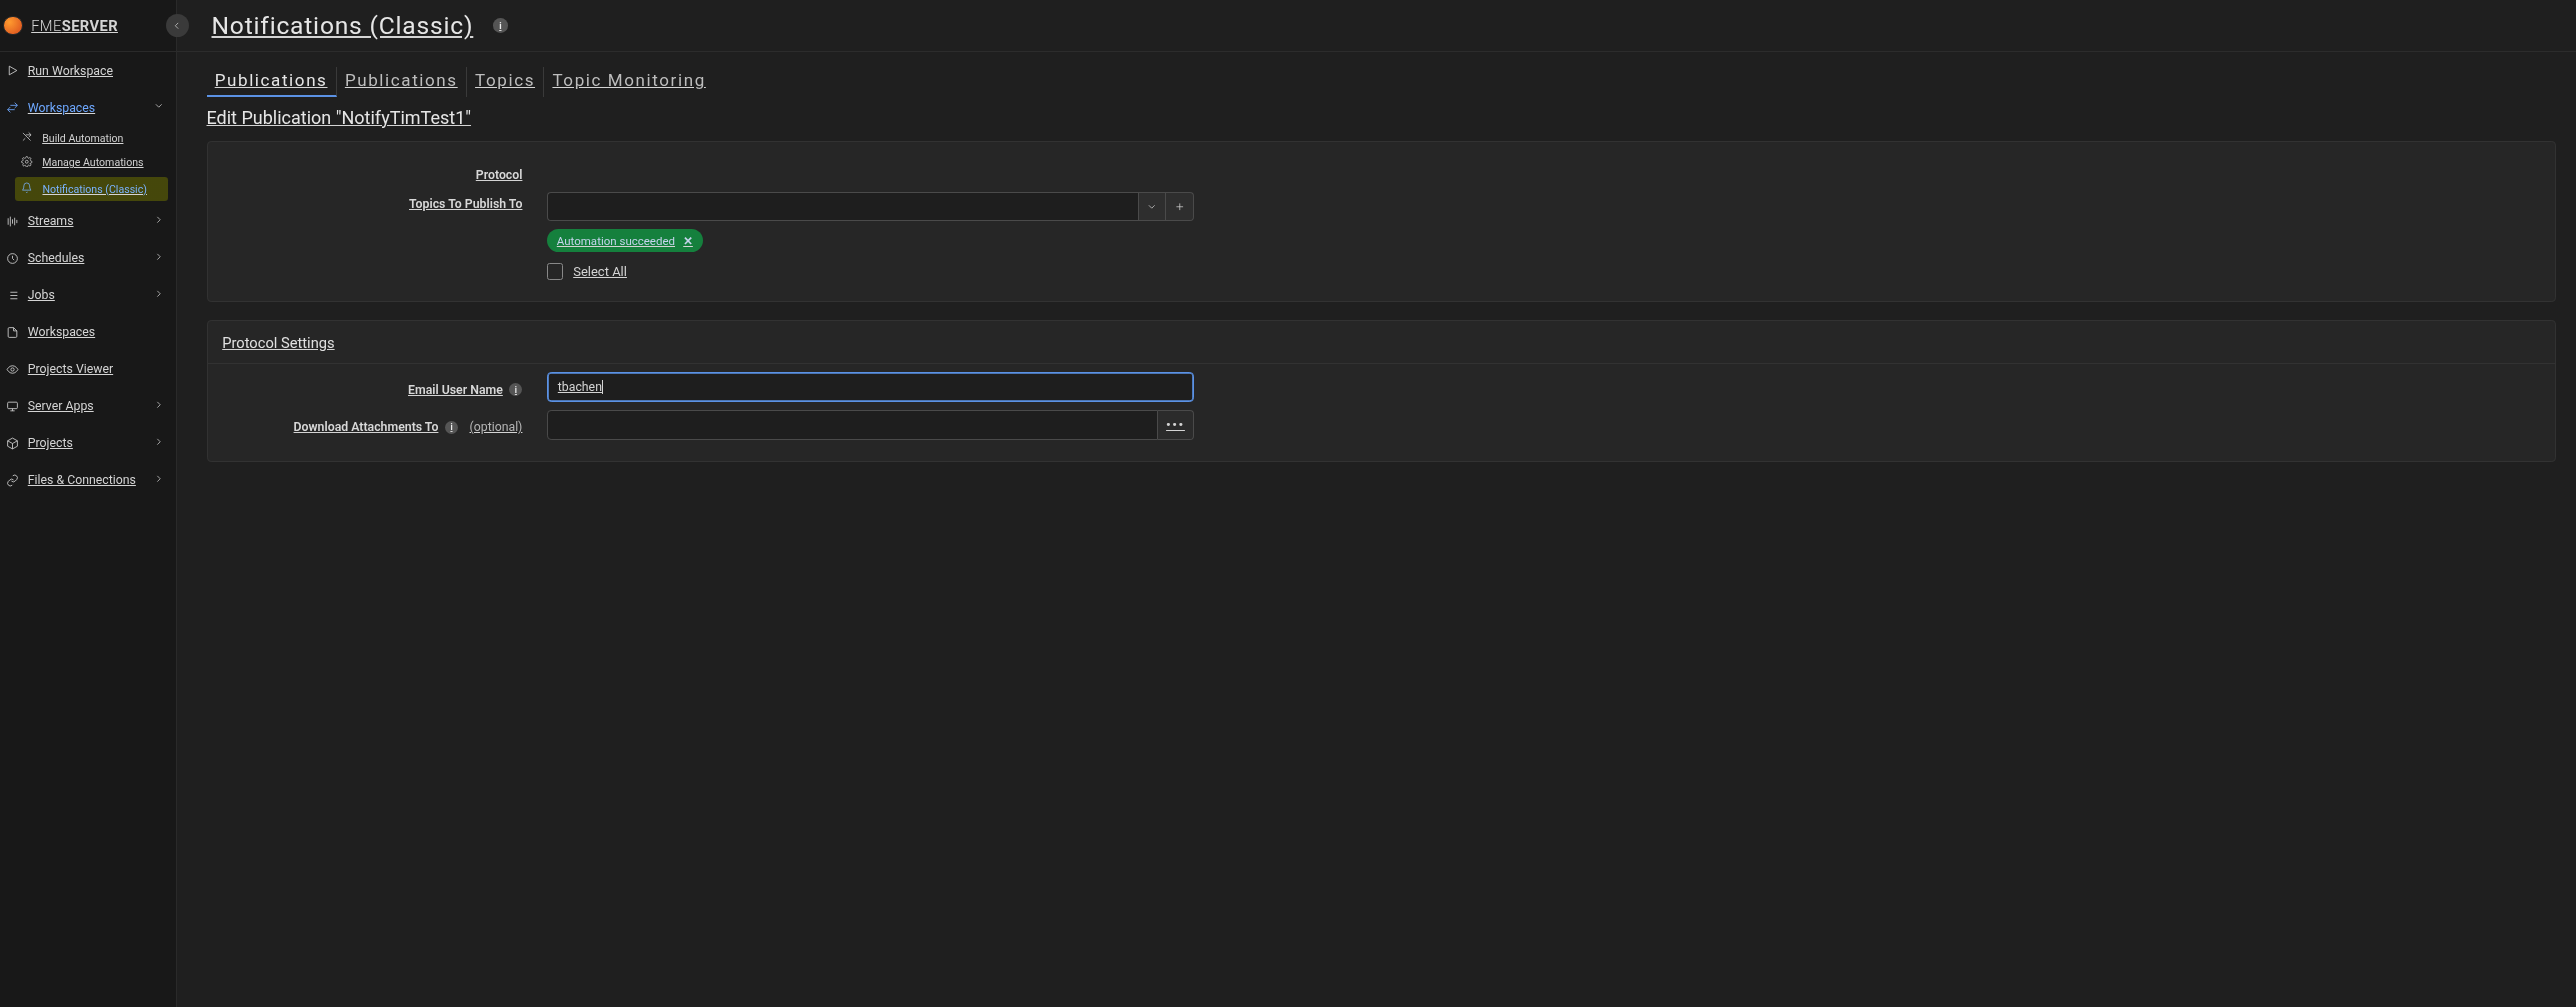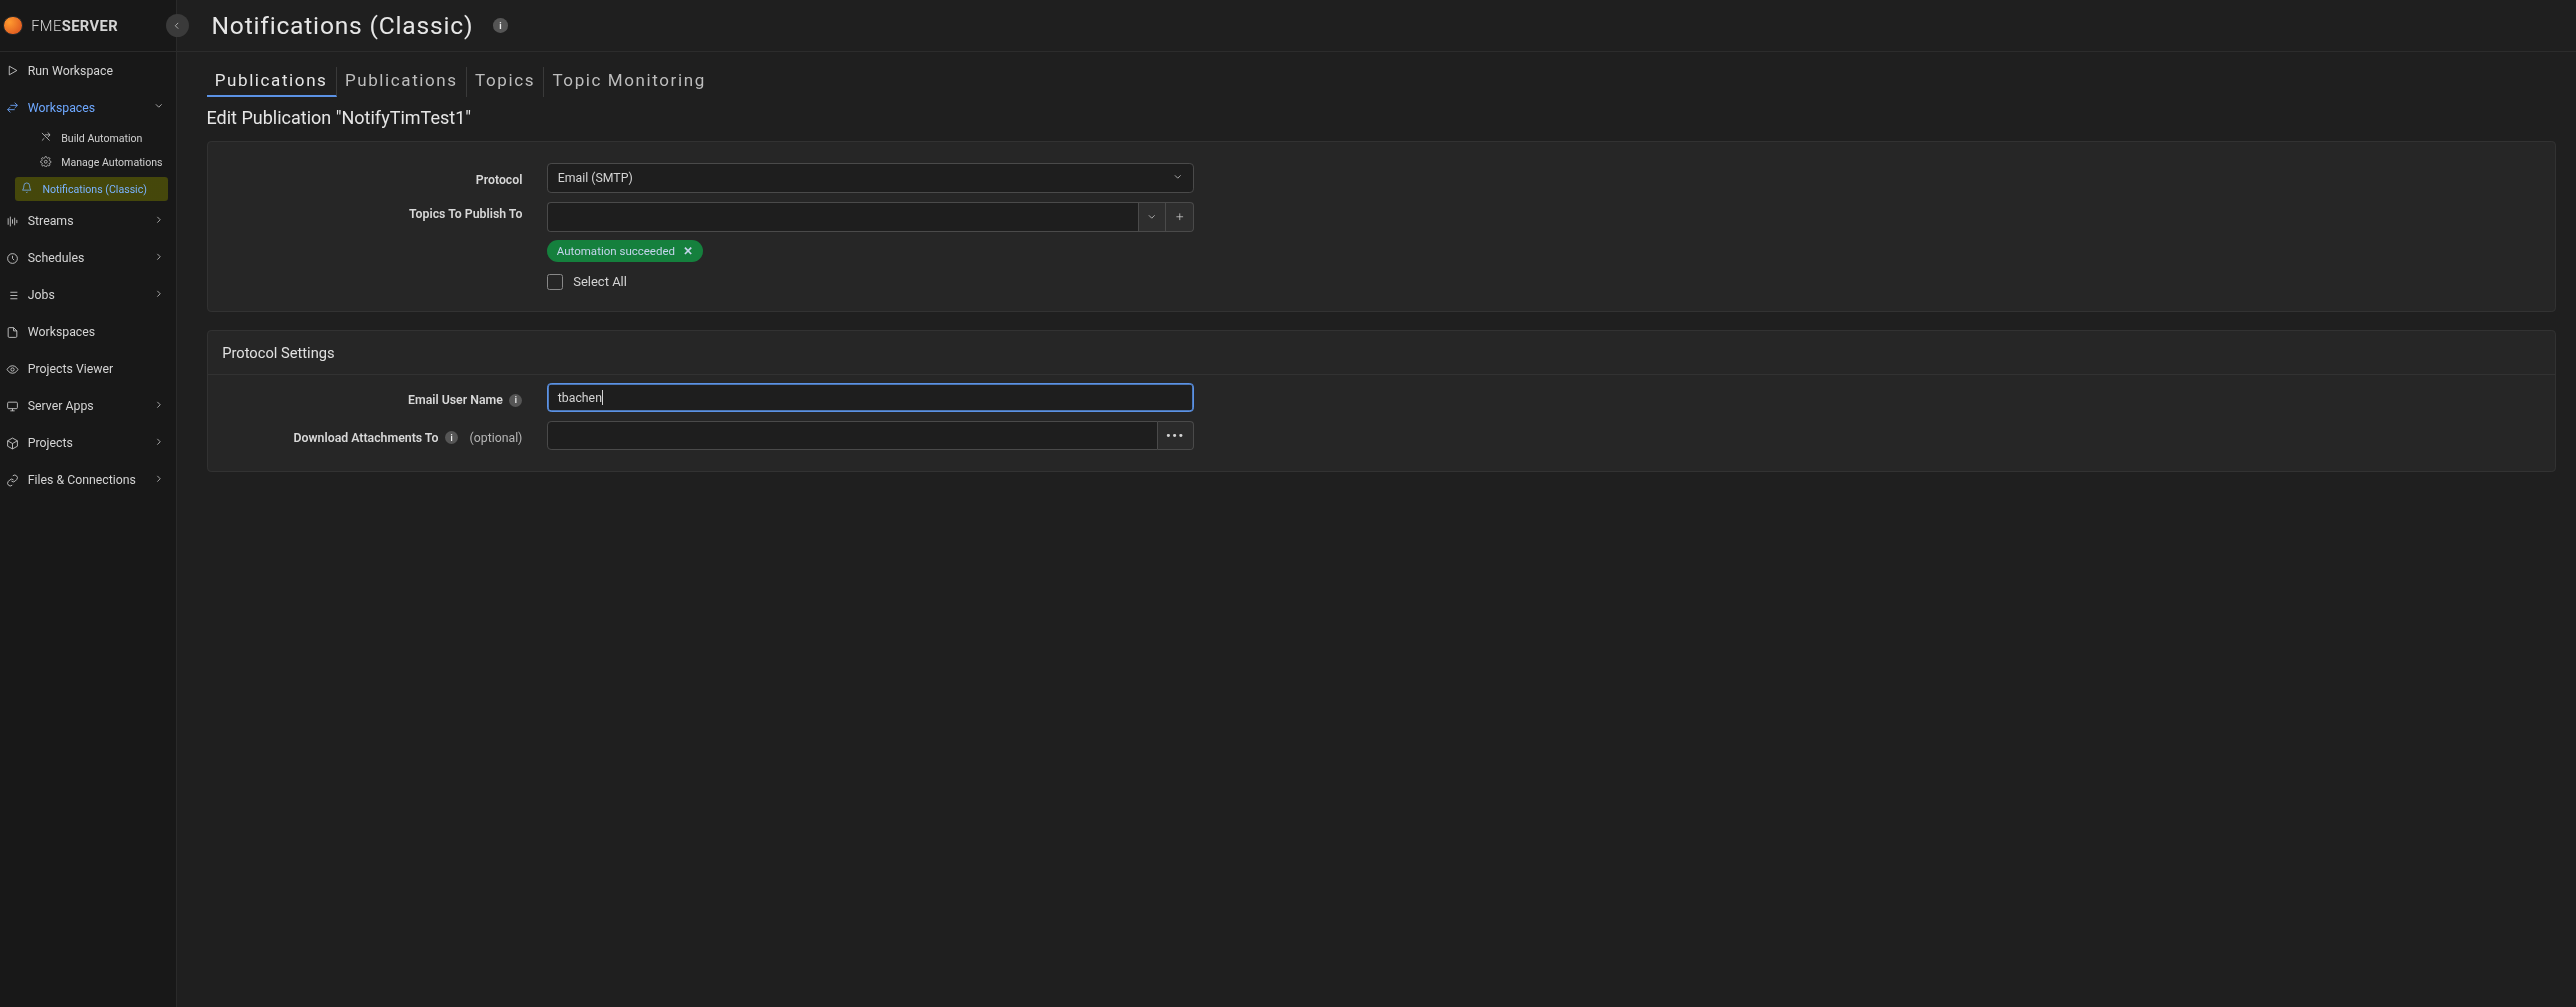--- a/index.html
+++ b/index.html
@@ -1,18 +1,18 @@
 <!DOCTYPE html>
 <html style="font-size:13px"><head>
   <meta charset="utf-8">
   <style>
     * { margin: 0; padding: 0; box-sizing: border-box; font-family: -apple-system, BlinkMacSystemFont, "Segoe UI", Roboto, Helvetica, Arial, sans-serif; }
     body { background: #1a1a1a; color: #d4d4d4; overflow-x: hidden; }
 
-    .app { display: flex; min-height: 100vh; }
+    .app { display: flex; min-height: 100vh; text-decoration: underline; }
 
     
     .sidebar {
       width: 177px;
       background: #181818;
       border-right: 0.8px solid #2a2a2a;
       flex-shrink: 0;
       padding-top: 0;
     }
     .logo-row {
@@ -42,21 +42,20 @@
     .nav-item .nav-icon { width: 14.7px; margin-right: 8.2px; display:flex; align-items:center; justify-content:center;}
     .nav-item .chevron { margin-left: auto; }
     .nav-item.active { color: #6ea8ff; }
     .nav-item.active .nav-icon svg { stroke:#6ea8ff; }
 
     .nav-subitem {
       height: 24.6px;
       padding-left: 21px;
       font-size: 10.6px;
       color: #d0d0d0;
-      margin-left: 19px;
     }
     .nav-subitem .nav-icon { width: 13px; margin-right: 8.2px;}
     .nav-subitem.active {
       color: #7ab3ff;
     }
     .nav-subitem.highlighted {
       background: linear-gradient(90deg, rgba(106,110,0,0.55), rgba(106,110,0,0.55));
       border-radius: 3.3px;
       margin: 1.6px 8.2px 1.6px 14.7px;
       padding-left: 6.6px;
@@ -381,28 +380,20 @@
       <div class="tab">Publications</div>
       <div class="tab">Topics</div>
       <div class="tab">Topic Monitoring</div>
     </div>
 
     <div class="section-title">Edit Publication "NotifyTimTest1"</div>
 
     <div class="panel">
       <div class="form-row">
         <div class="form-label">Protocol</div>
-        <div class="form-control-col">
-          <div class="select-like">
-            <span>Email (SMTP)</span>
-            <span class="chev"><svg width="11.5" height="11.5" viewBox="0 0 24 24">
-                  <polyline points="6 9 12 15 18 9"></polyline>
-                </svg></span>
-          </div>
-        </div>
       </div>
 
       <div class="form-row top">
         <div class="form-label">Topics To Publish To</div>
         <div class="form-control-col">
           <div class="combo-wrap">
             <div class="combo-input"></div>
             <div class="combo-btn">
                 <svg width="11.5" height="11.5" viewBox="0 0 24 24">
                   <polyline points="6 9 12 15 18 9"></polyline>

